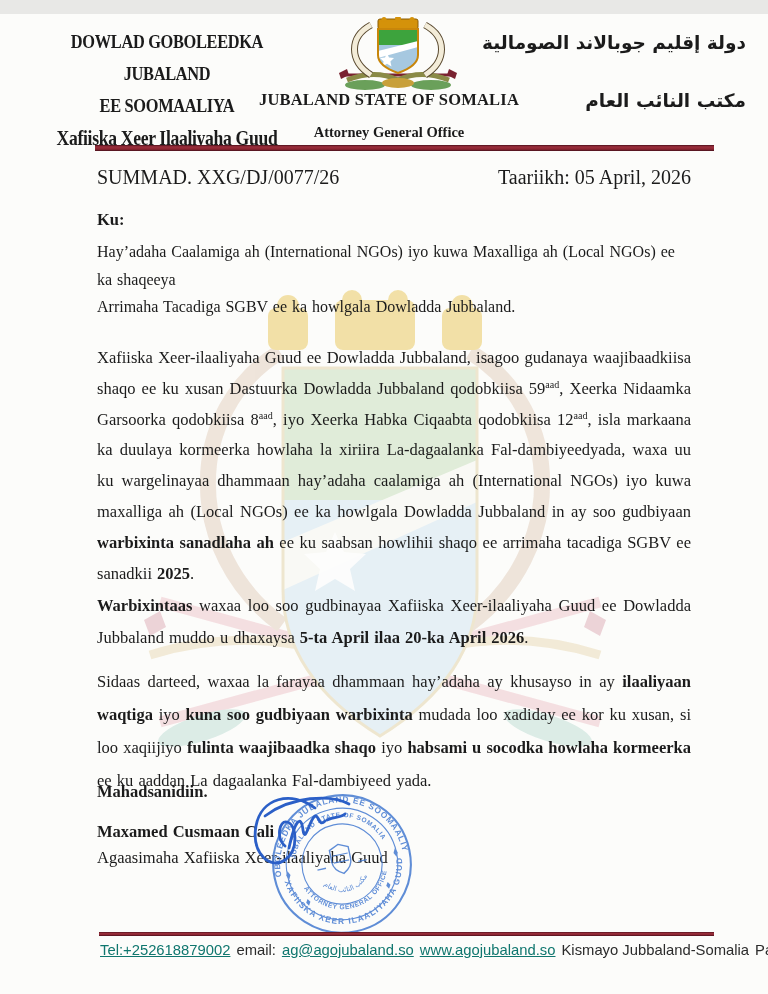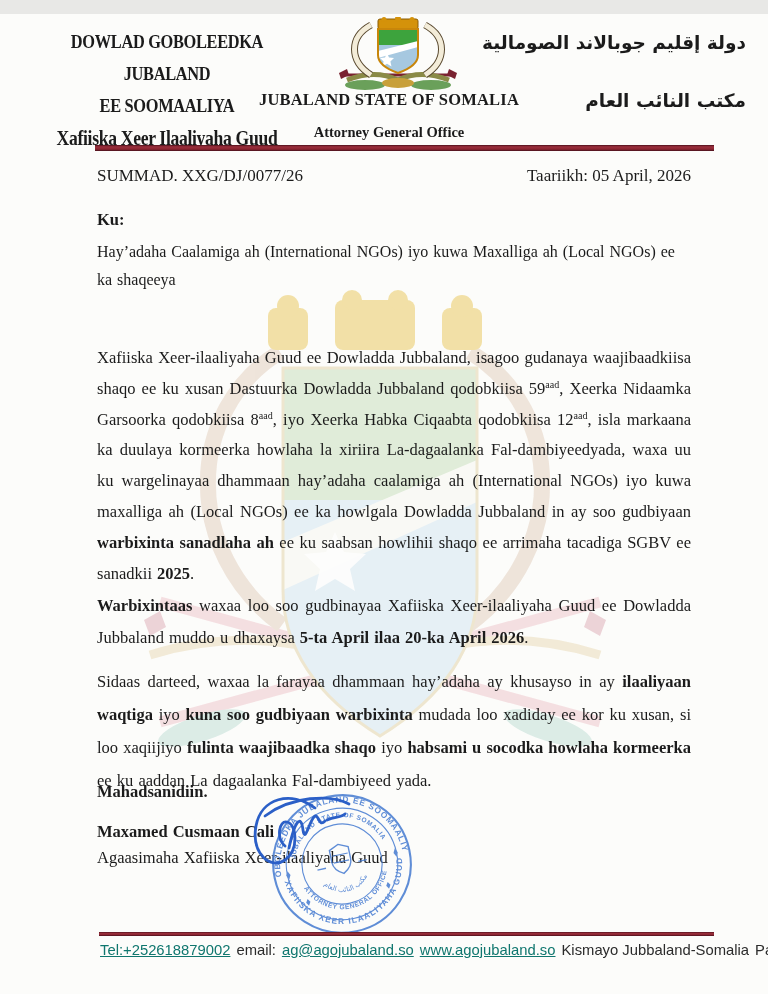--- a/index.html
+++ b/index.html
@@ -20,21 +20,21 @@
     font-weight:700;font-size:14.5px;}
   .org-right{position:absolute;right:22px;top:10px;width:270px;text-align:right;direction:rtl;
     font-family:"DejaVu Sans",sans-serif;font-weight:700;font-size:18.5px;}
   .org-right .a1{position:absolute;right:0;top:8px;width:270px;}
   .org-right .a2{position:absolute;right:0;top:66px;width:270px;}
   .rule{position:absolute;background:linear-gradient(#4c0f1a,#9b2f3c 30%,#8a2430 70%,#46101c);}
   .rule-top{left:95px;top:131px;width:619px;height:6px;}
   .rule-bottom{left:99px;top:918px;width:615px;height:4px;}
   
   .ref-row{position:absolute;left:97px;top:152px;width:594px;display:flex;
-    justify-content:space-between;font-size:17px;}
+    justify-content:space-between;font-size:20px;}
   
   .body-block{position:absolute;left:97px;width:594px;font-size:16.5px;word-spacing:.06em;}
   .ku-label{top:196px;font-weight:700;}
   .to-lines{top:224px;line-height:27.5px;font-size:16px;}
   .subject{top:286px;font-weight:700;}
   .para{text-align:justify;}
   .para1{top:329px;line-height:30.8px;}
   .para2{top:576px;line-height:32px;}
   .para3{top:651px;line-height:33px;}
   .para sup{font-size:61%;line-height:0;}
@@ -148,20 +148,21 @@
   <div class="rule rule-top"></div>
 
   <div class="ref-row">
     <span>SUMMAD. XXG/DJ/0077/26</span>
     <span>Taariikh: 05 April, 2026</span>
   </div>
 
   <div class="body-block ku-label">Ku:</div>
   <div class="body-block to-lines">
     <div>Hay’adaha Caalamiga ah (International NGOs) iyo kuwa Maxalliga ah (Local NGOs) ee ka shaqeeya</div>
+    <div>Arrimaha Tacadiga SGBV ee ka howlgala Dowladda Jubbaland.</div>
   </div>
 
 
   <div class="body-block para para1"><span>Xafiiska Xeer-ilaaliyaha Guud ee Dowladda Jubbaland, isagoo gudanaya waajibaadkiisa shaqo ee ku xusan Dastuurka Dowladda Jubbaland qodobkiisa 59</span><sup>aad</sup><span>, Xeerka Nidaamka Garsoorka qodobkiisa 8</span><sup>aad</sup><span>, iyo Xeerka Habka Ciqaabta qodobkiisa 12</span><sup>aad</sup><span>, isla markaana ka duulaya kormeerka howlaha la xiriira La-dagaalanka Fal-dambiyeedyada, waxa uu ku wargelinayaa dhammaan hay’adaha caalamiga ah (International NGOs) iyo kuwa maxalliga ah (Local NGOs) ee ka howlgala Dowladda Jubbaland in ay soo gudbiyaan </span><span style="font-weight: 700;">warbixinta sanadlaha ah</span><span> ee ku saabsan howlihii shaqo ee arrimaha tacadiga SGBV ee sanadkii </span><span style="font-weight: 700;">2025</span><span>.</span></div>
   <div class="body-block para para2"><span style="font-weight: 700;">Warbixintaas</span><span> waxaa loo soo gudbinayaa Xafiiska Xeer-ilaaliyaha Guud ee Dowladda Jubbaland muddo u dhaxaysa </span><span style="font-weight: 700;">5-ta April ilaa 20-ka April 2026</span><span>.</span></div>
   <div class="body-block para para3"><span>Sidaas darteed, waxaa la farayaa dhammaan hay’adaha ay khusayso in ay </span><span style="font-weight: 700;">ilaaliyaan waqtiga</span><span> iyo </span><span style="font-weight: 700;">kuna soo gudbiyaan warbixinta</span><span> mudada loo xadiday ee kor ku xusan, si loo xaqiijiyo </span><span style="font-weight: 700;">fulinta waajibaadka shaqo</span><span> iyo </span><span style="font-weight: 700;">habsami u socodka howlaha kormeerka</span><span> ee ku aaddan La dagaalanka Fal-dambiyeed yada.</span></div>
 
   <div class="body-block closing">Mahadsanidiin.</div>
   <div class="body-block sig-name">Maxamed Cusmaan Cali</div>
   <div class="body-block sig-title1">Agaasimaha Xafiiska Xeer-ilaaliyaha Guud</div>

